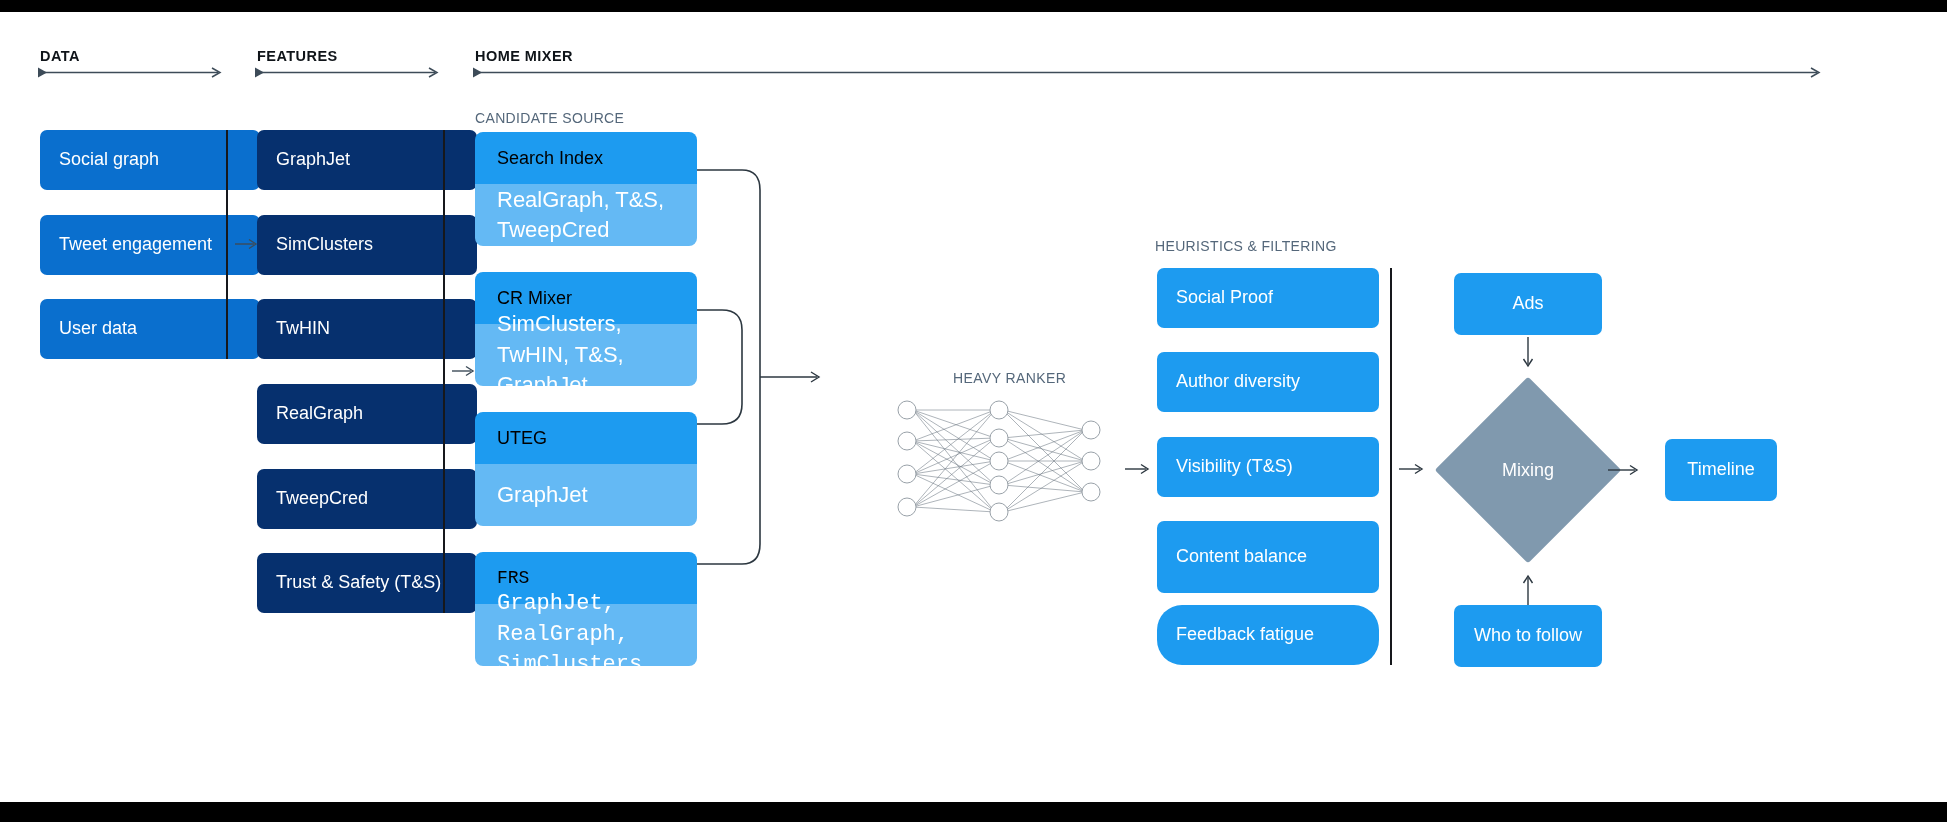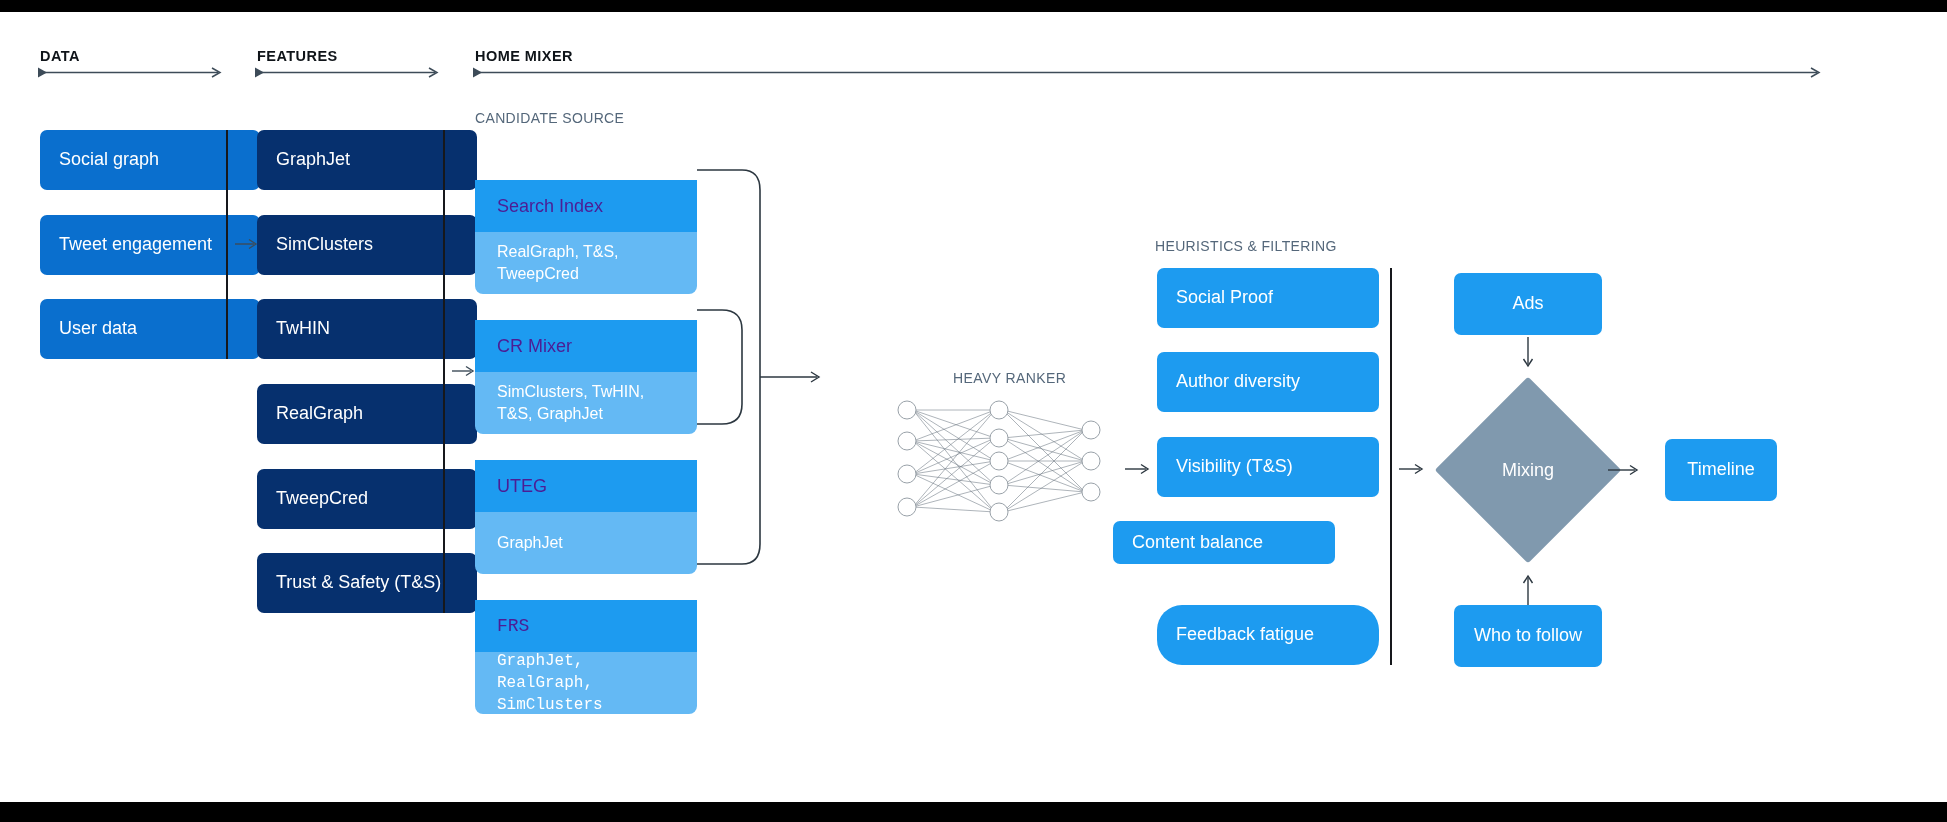--- a/index.html
+++ b/index.html
@@ -40,22 +40,22 @@
     font-size:18px;
     line-height:1.32;
   }
   .box.blue{background:#0a6fce;}
   .box.navy{background:#06306e;}
   .box.twblue{background:#1d9bf0;}
   .box.center{justify-content:center;padding:0 14px;text-align:center;}
 
   
   .cs-card{position:absolute;width:222px;border-radius:8px;overflow:hidden;}
-  .cs-head{background:#1d9bf0;color:#4c1d95;font-size:18px;display:flex;align-items:center;padding:4px 22px;box-sizing:border-box;margin-top:48px;}
-  .cs-body{background:#64b9f4;color:#fff;font-size:16px;display:flex;align-items:center;padding:4px 22px;box-sizing:border-box;line-height:1.38;}
+  .cs-head{background:#1d9bf0;color:#000000;font-size:18px;display:flex;align-items:center;padding:4px 22px;box-sizing:border-box;}
+  .cs-body{background:#64b9f4;color:#fff;font-size:22px;display:flex;align-items:center;padding:4px 22px;box-sizing:border-box;line-height:1.38;}
 
   
   .vsep{background:#16181c;width:1.6px;}
 
   
   .diamond{
     position:absolute;
     background:#8099ae;
     transform:rotate(45deg);
     border-radius:3px;
@@ -247,21 +247,21 @@
 
   <div class="abs box twblue" style="left:1157px;top:256px;width:222px;height:60px;">
     <span>Social Proof</span>
   </div>
   <div class="abs box twblue" style="left:1157px;top:340px;width:222px;height:60px;">
     <span>Author diversity</span>
   </div>
   <div class="abs box twblue" style="left:1157px;top:425px;width:222px;height:60px;">
     <span>Visibility (T&amp;S)</span>
   </div>
-  <div class="abs box twblue" style="left:1113px;top:509px;width:222px;height:43px;">
+  <div class="abs box twblue" style="left:1157px;top:509px;width:222px;height:72px;">
     <span>Content balance</span>
   </div>
   <div class="abs box twblue" style="left:1157px;top:593px;width:222px;height:60px;border-radius:25px;">
     <span>Feedback fatigue</span>
   </div>
 
   <div class="abs vsep" style="left:1390px;top:256px;height:397px;"></div>
   <div class="abs" style="left:1399px;top:450px;">
     <svg width="27" height="14" viewBox="0 0 27 14">
       <line x1="0" y1="7" x2="21" y2="7" stroke="#2c3740" stroke-width="1.4"></line>

